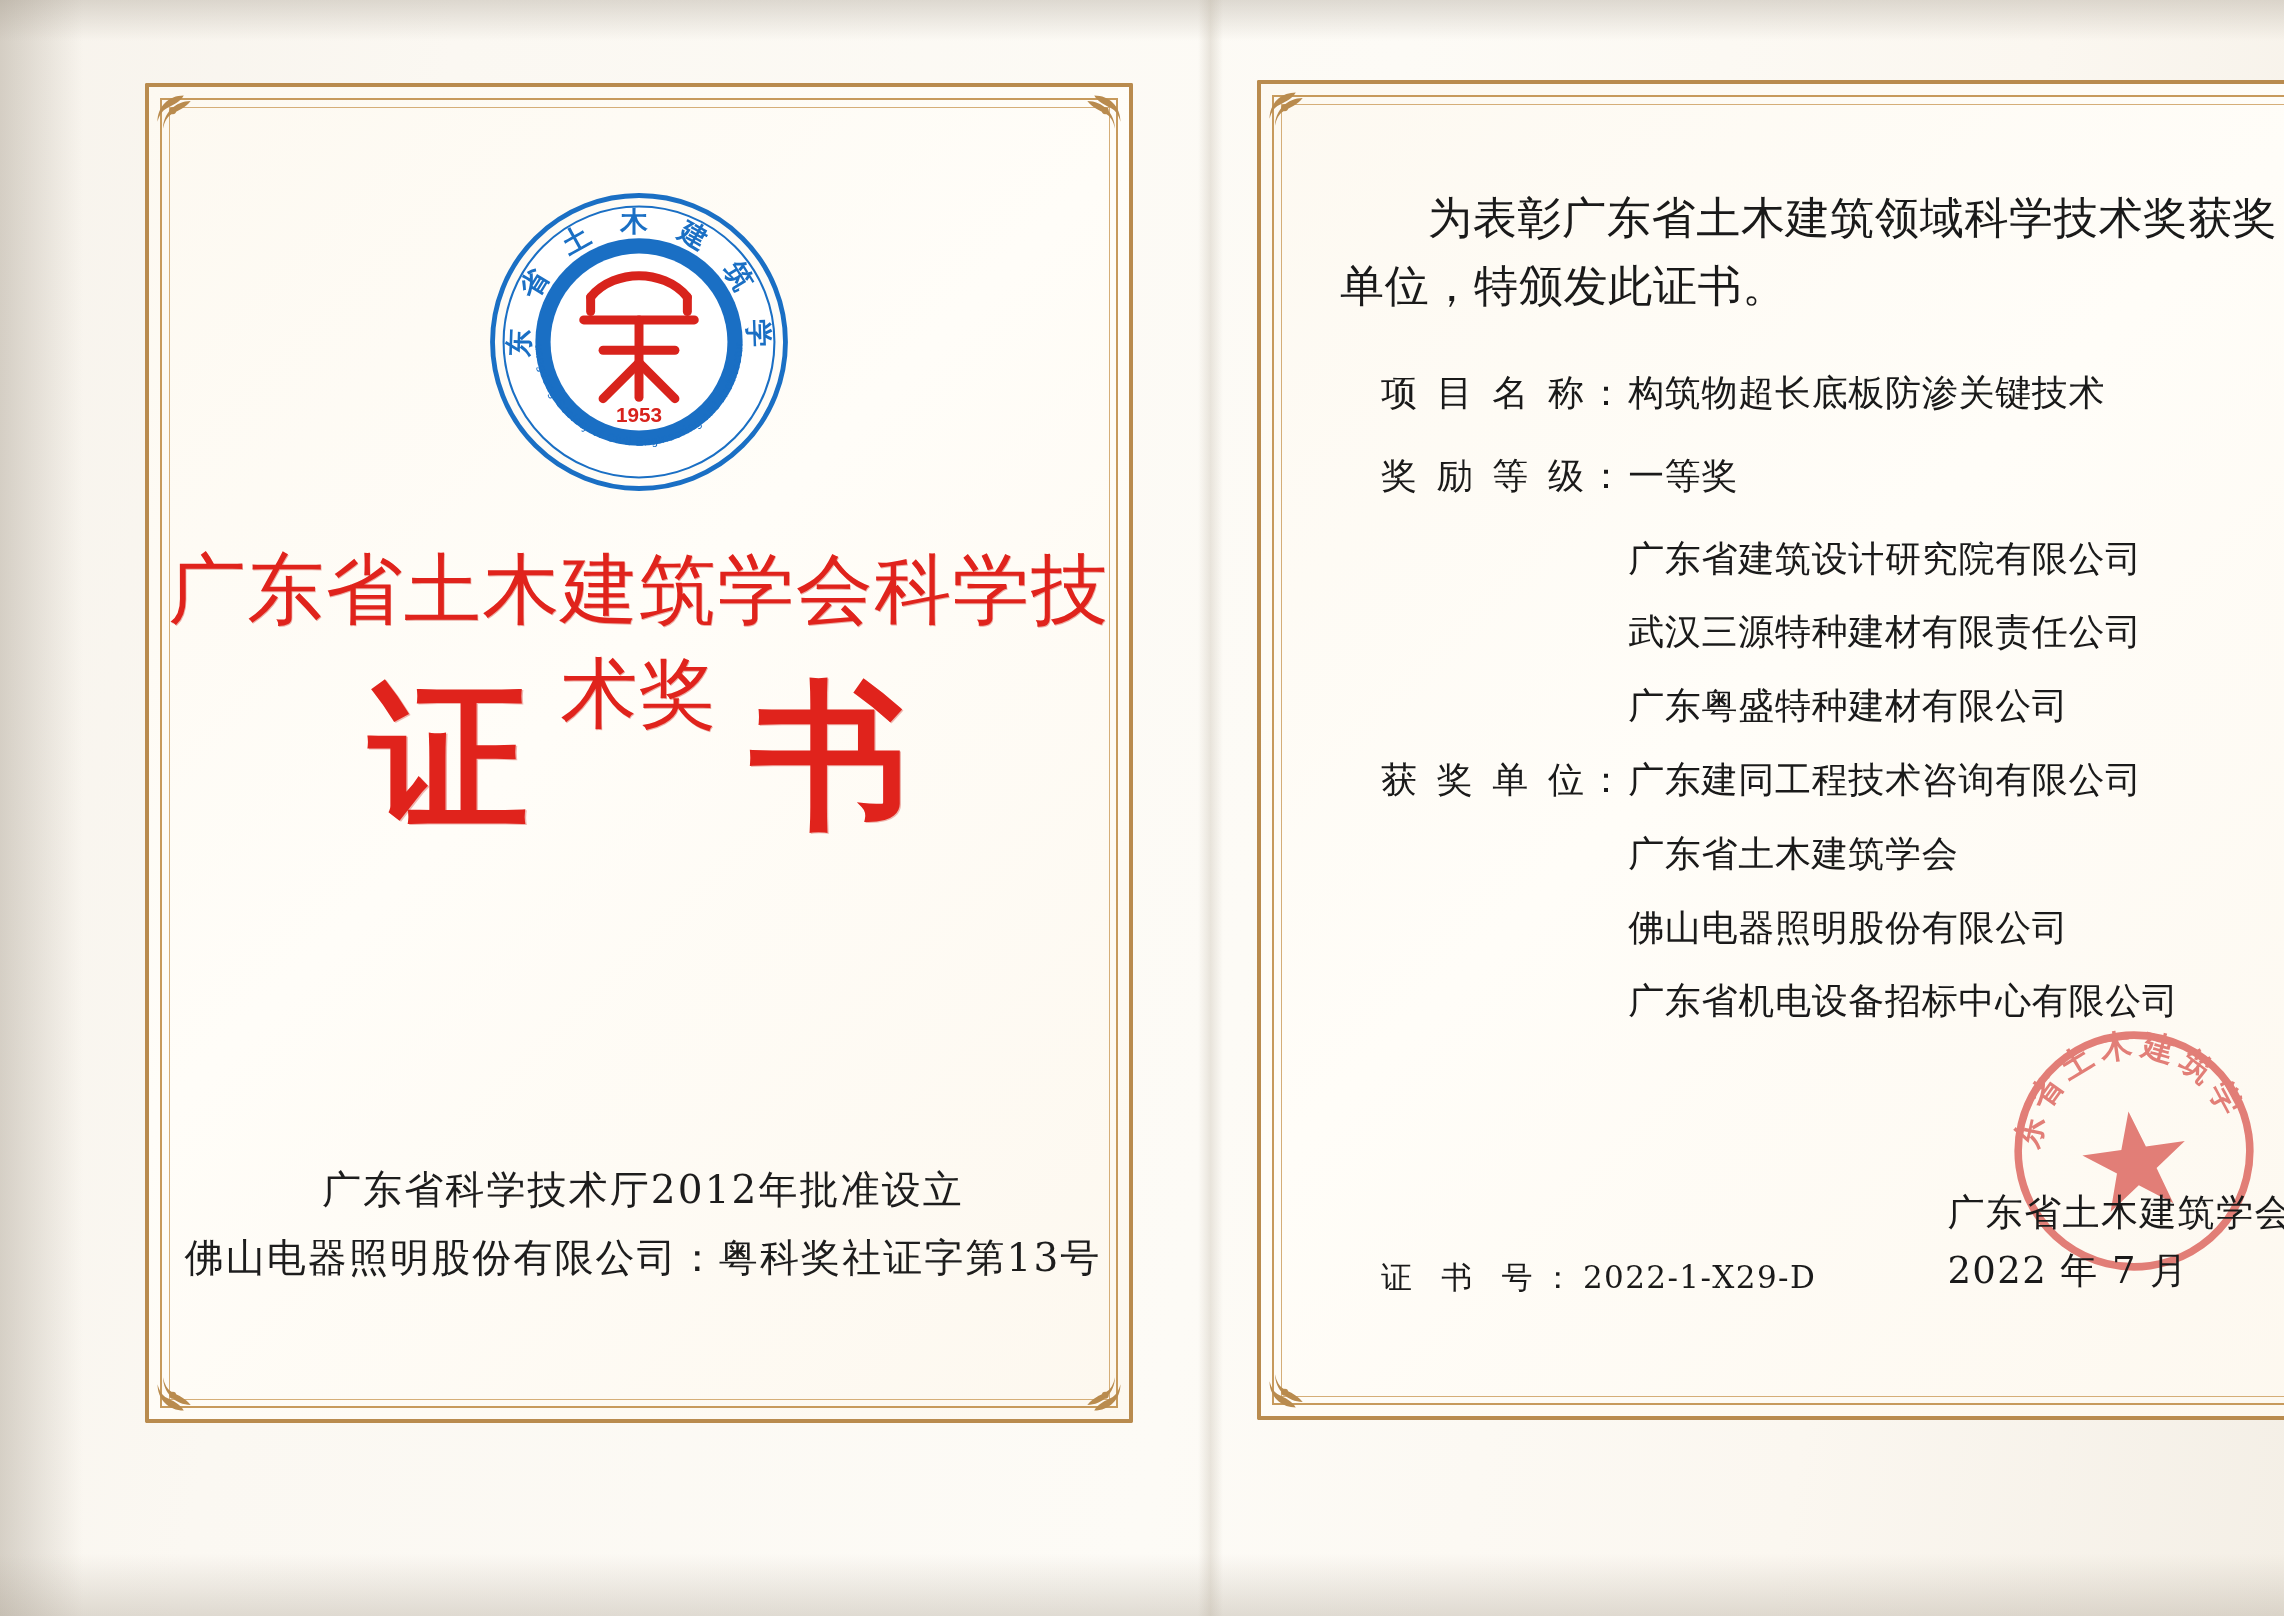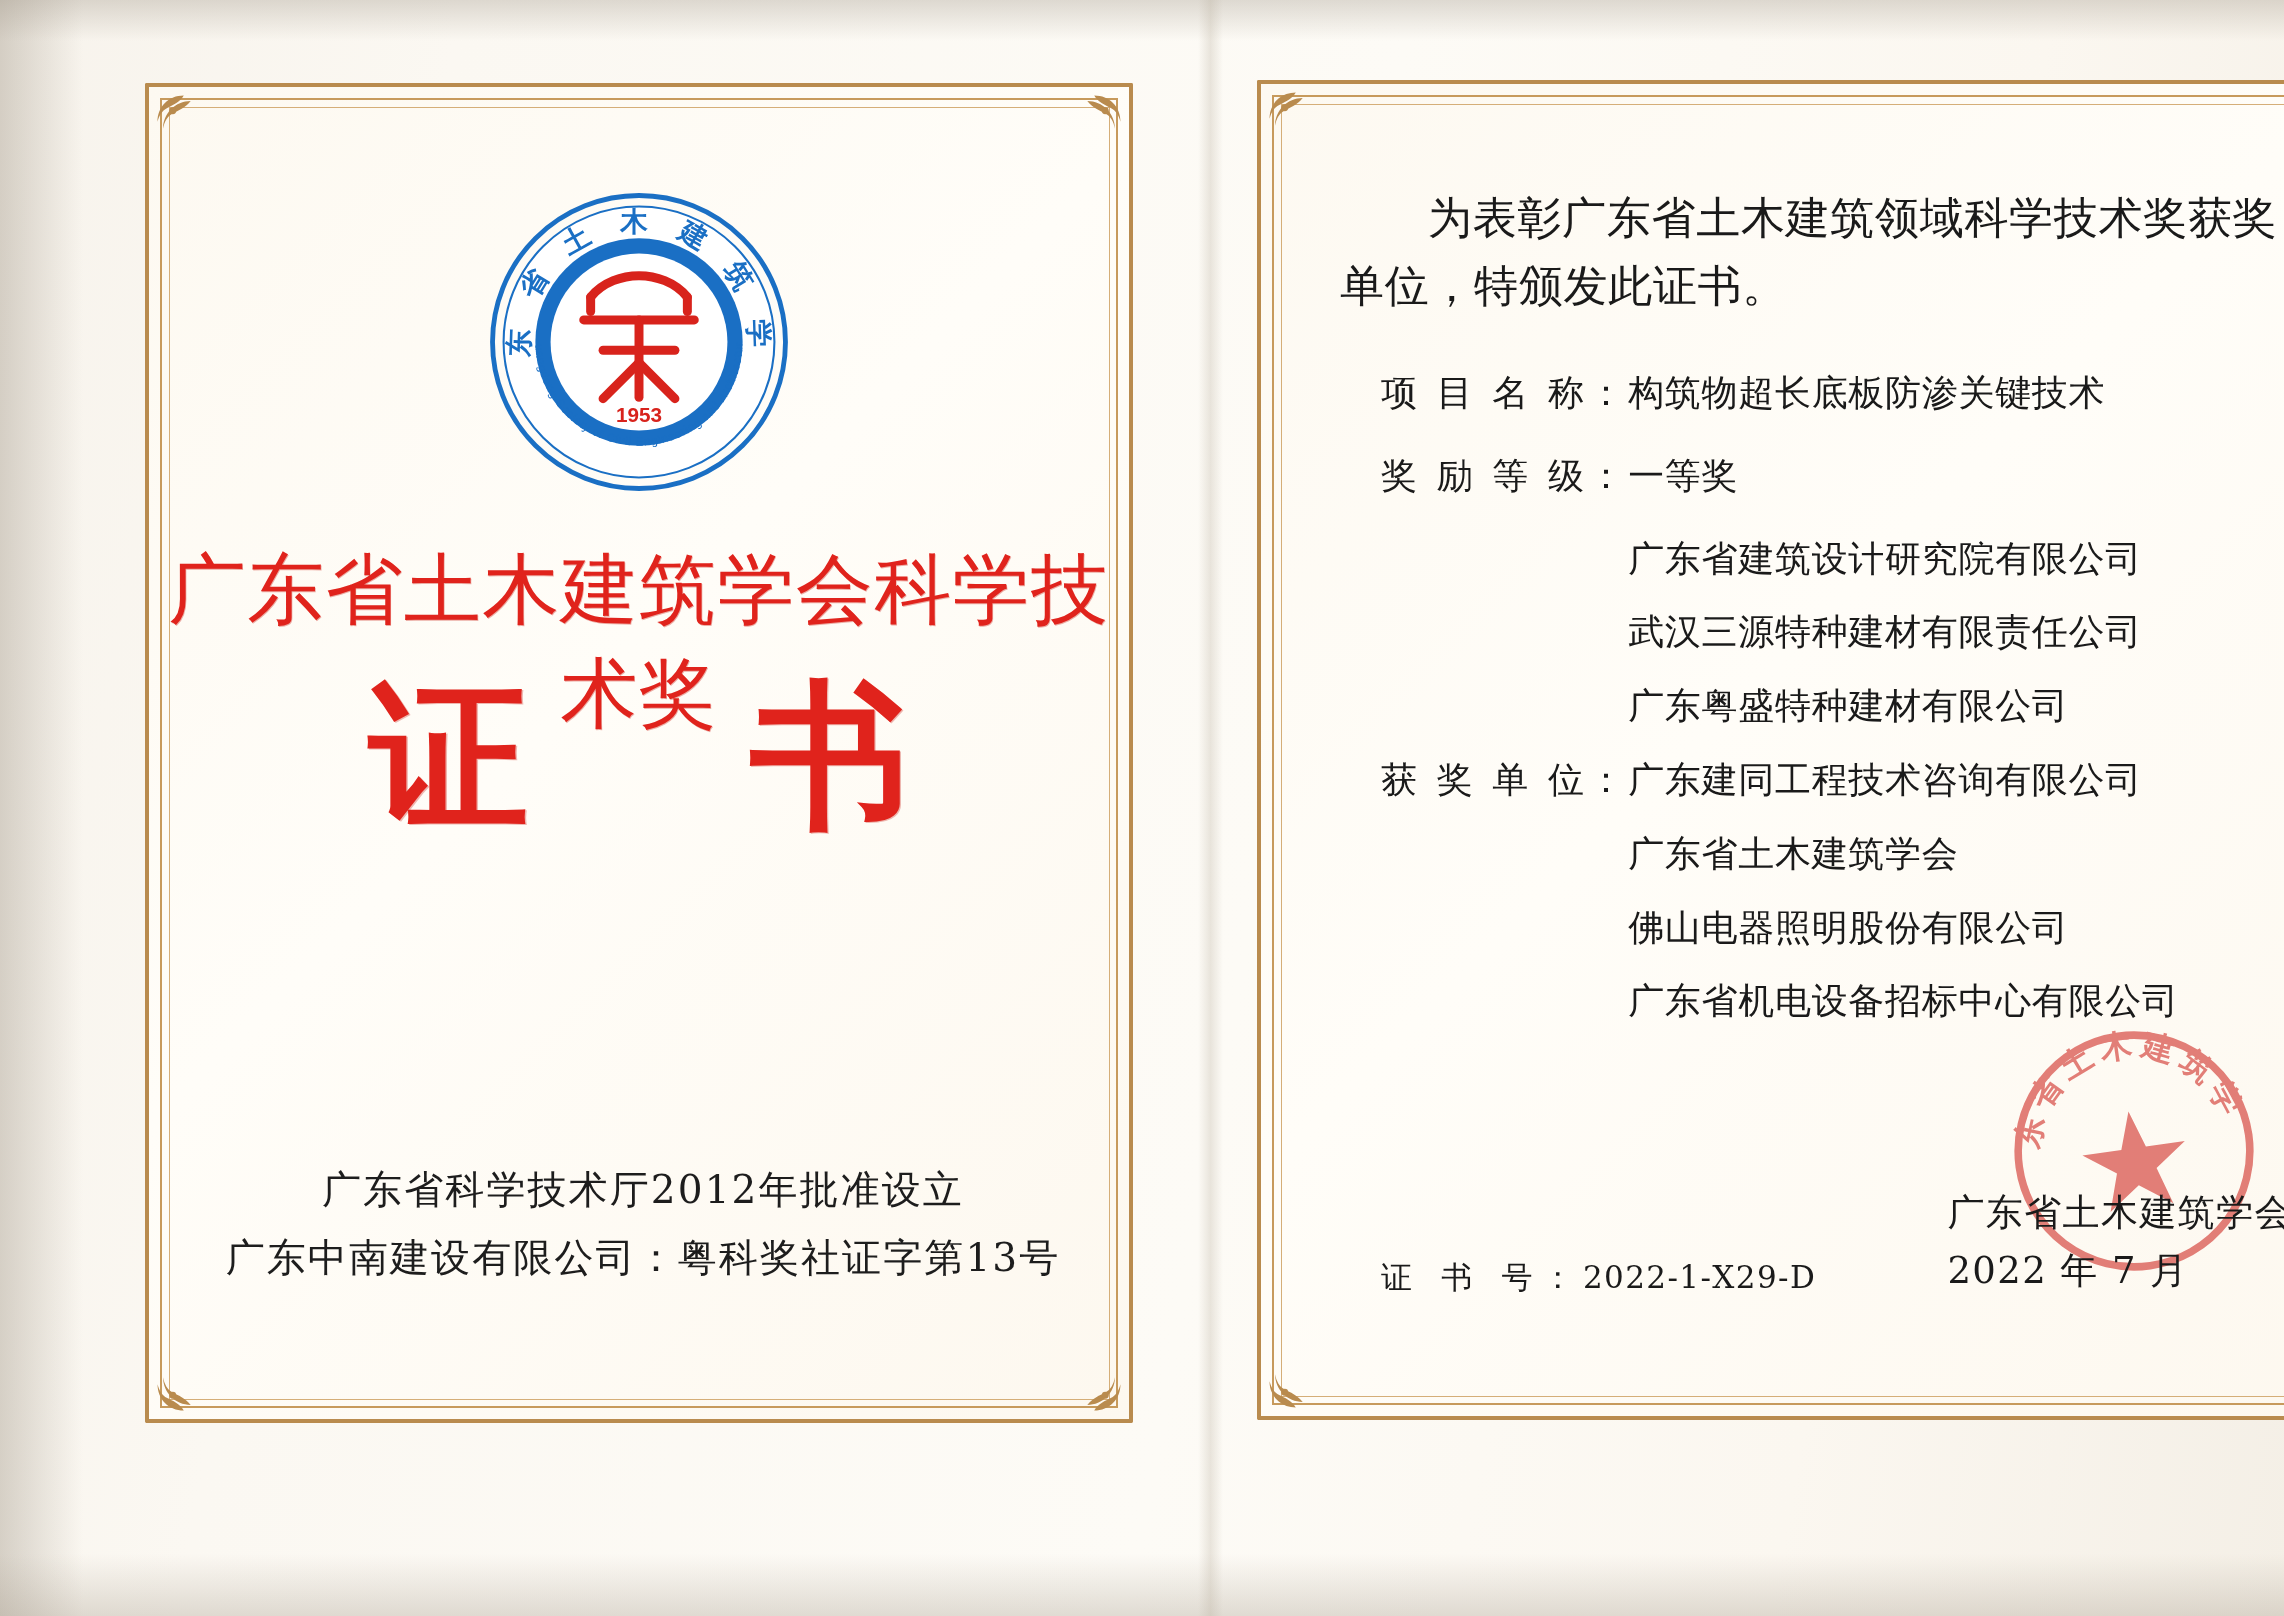--- a/index.html
+++ b/index.html
@@ -286,21 +286,21 @@
       </g>
       <text x="220" y="336" text-anchor="middle" font-size="30" fill="#d8231c" font-family="'Liberation Sans',sans-serif" font-weight="bold">1953</text>
     </svg>
   </div>
 
   <div class="title-main">广东省土木建筑学会科学技术奖</div>
   <div class="title-zhengshu">证 书</div>
 
   <div class="footnote">
     <div>广东省科学技术厅2012年批准设立</div>
-    <div>广东中南建设有限公司：粤科奖社证字第13号</div>
+    <div>佛山电器照明股份有限公司：粤科奖社证字第13号</div>
   </div>
 </div>
 
 <div class="panel" id="panel-right">
   <div class="border-outer"></div>
   <div class="border-inner"></div>
   <div class="border-inner2"></div>
 
   <div class="corner tl">
     <svg viewBox="0 0 110 110">

